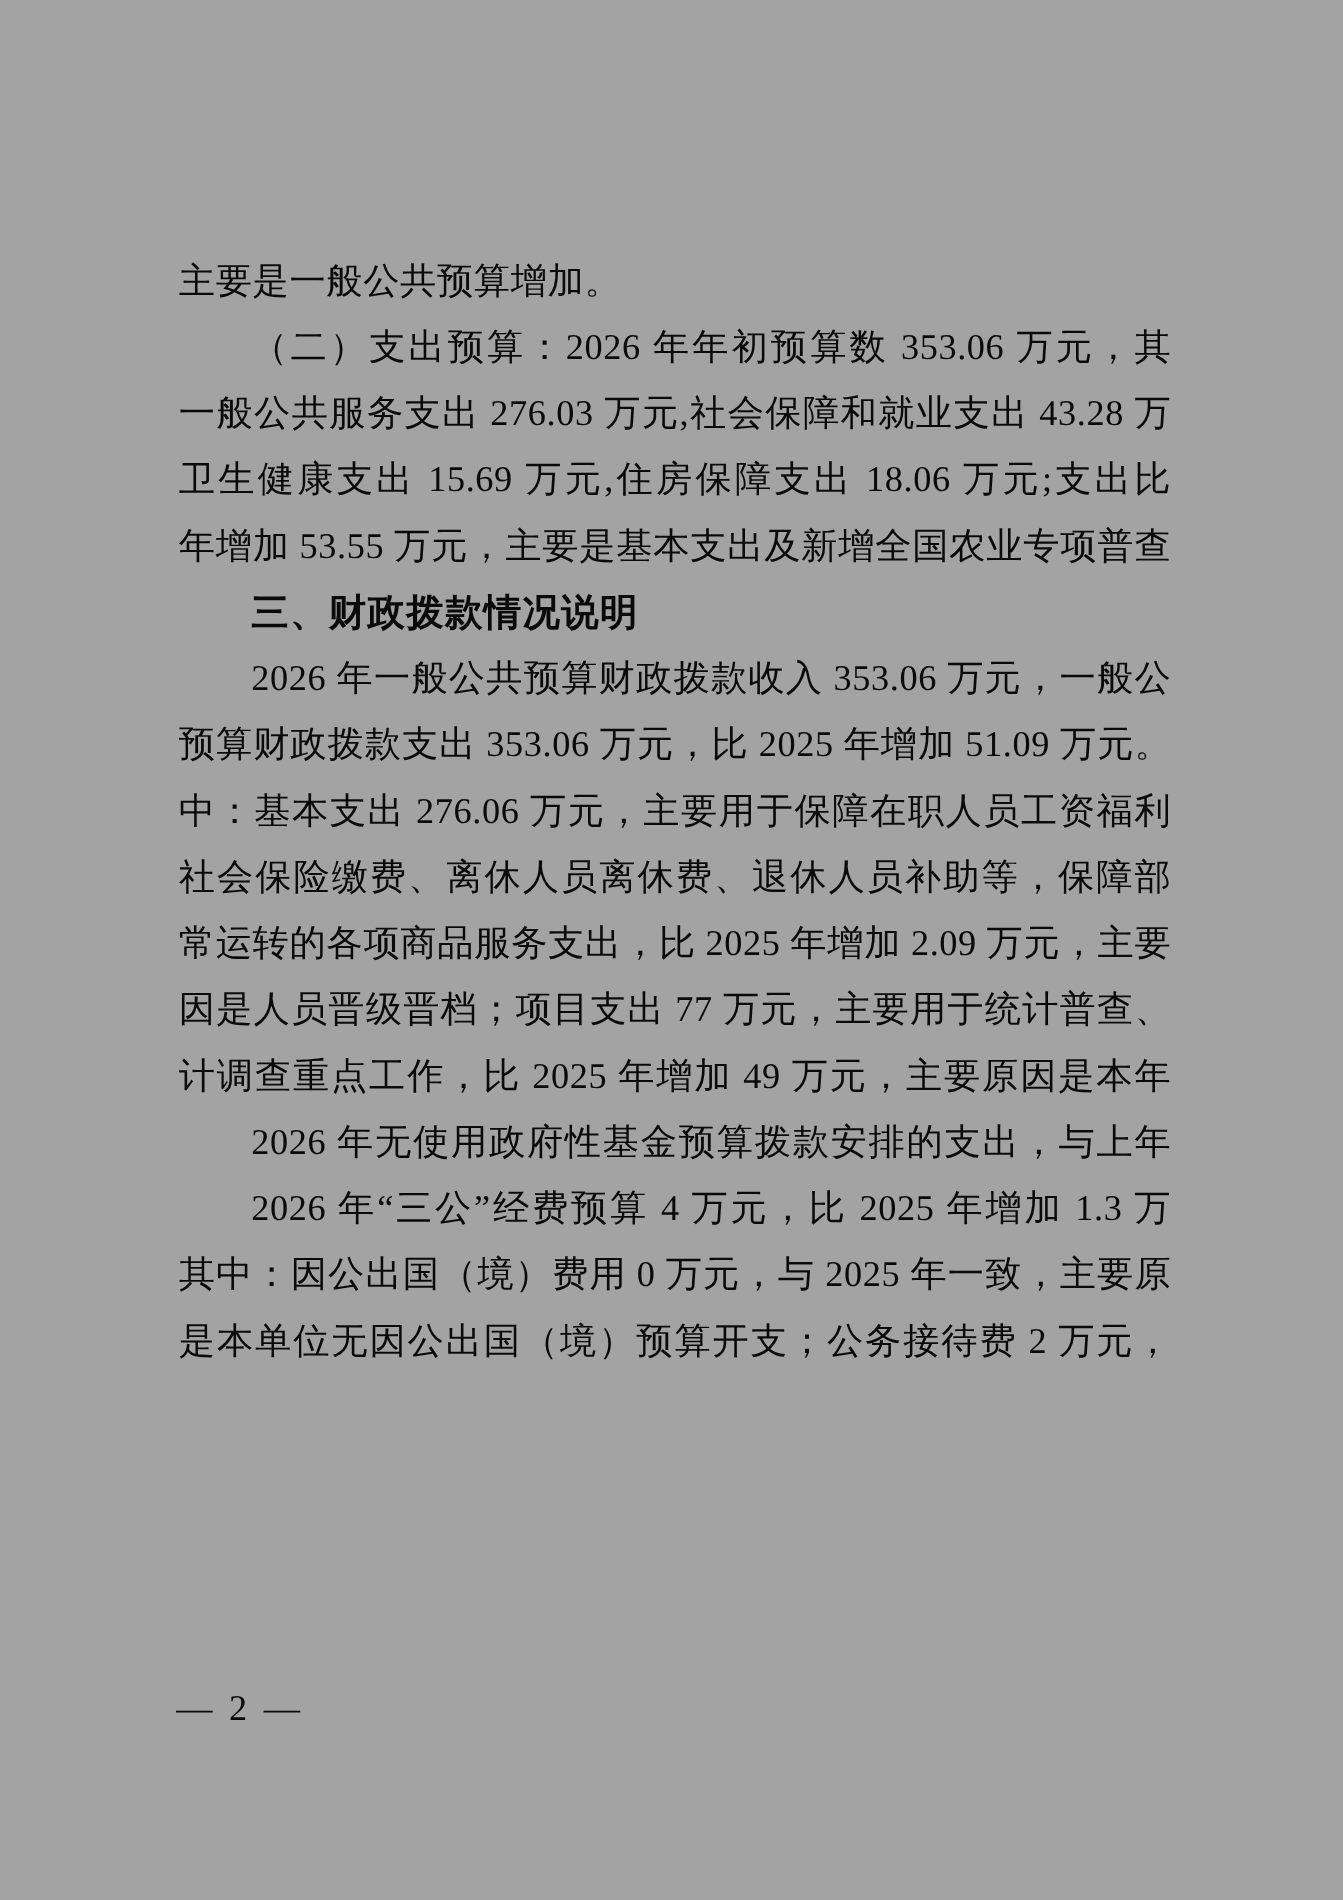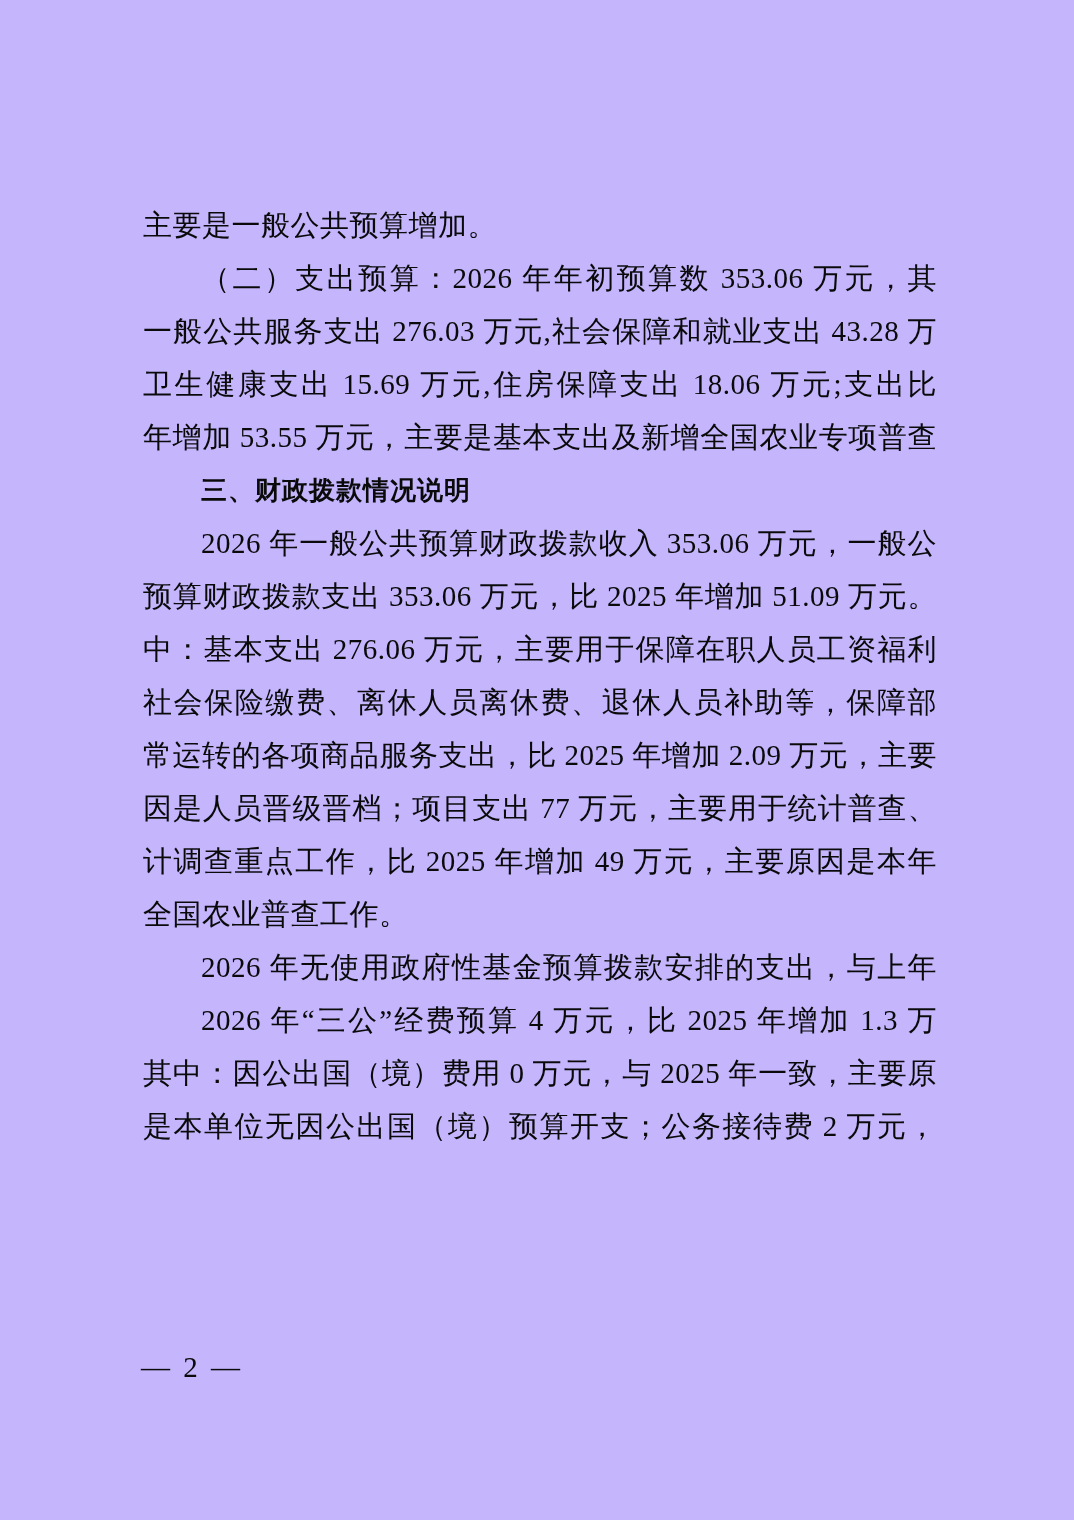--- a/index.html
+++ b/index.html
@@ -4,21 +4,21 @@
 <style>
   html, body {
     margin: 0;
     padding: 0;
     background: #ffffff;
   }
   .page {
     position: relative;
     width: 1074px;
     height: 1520px;
-    background: #c4b5fd;
+    background: #a3a3a3;
     overflow: hidden;
     font-family: "Liberation Serif", "DejaVu Serif", serif;
     color: #0a0a0a;
   }
   .textblock {
     position: absolute;
     left: 143px;
     top: 199px;
     width: 794px;
   }
@@ -37,21 +37,21 @@
     text-align-last: justify;
     text-justify: inter-ideograph;
   }
   
   .ind {
     text-indent: 58px;
   }
   .heading {
     font-family: "Liberation Sans", "DejaVu Sans", sans-serif;
     font-weight: 700;
-    font-size: 26px;
+    font-size: 30px;
     letter-spacing: 1px;
   }
   .lead {
     font-weight: 400;
   }
   .footer {
     position: absolute;
     left: 141px;
     top: 1347px;
     font-size: 29px;
@@ -76,21 +76,20 @@
 
     <div class="line heading ind">三、财政拨款情况说明</div>
 
     <div class="line j ind">2026 年一般公共预算财政拨款收入 353.06 万元，一般公共</div>
     <div class="line j">预算财政拨款支出 353.06 万元，比 2025 年增加 51.09 万元。其</div>
     <div class="line j">中：基本支出 276.06 万元，主要用于保障在职人员工资福利及</div>
     <div class="line j">社会保险缴费、离休人员离休费、退休人员补助等，保障部门正</div>
     <div class="line j">常运转的各项商品服务支出，比 2025 年增加 2.09 万元，主要原</div>
     <div class="line j">因是人员晋级晋档；项目支出 77 万元，主要用于统计普查、统</div>
     <div class="line j">计调查重点工作，比 2025 年增加 49 万元，主要原因是本年新增</div>
-    <div class="line">全国农业普查工作。</div>
 
     <div class="line j ind">2026 年无使用政府性基金预算拨款安排的支出，与上年保</div>
 
 
     <div class="line j ind">2026 年“三公”经费预算 4 万元，比 2025 年增加 1.3 万元。</div>
     <div class="line j">其中：因公出国（境）费用 0 万元，与 2025 年一致，主要原因</div>
     <div class="line j">是本单位无因公出国（境）预算开支；公务接待费 2 万元，比</div>
 
   </div>
 

